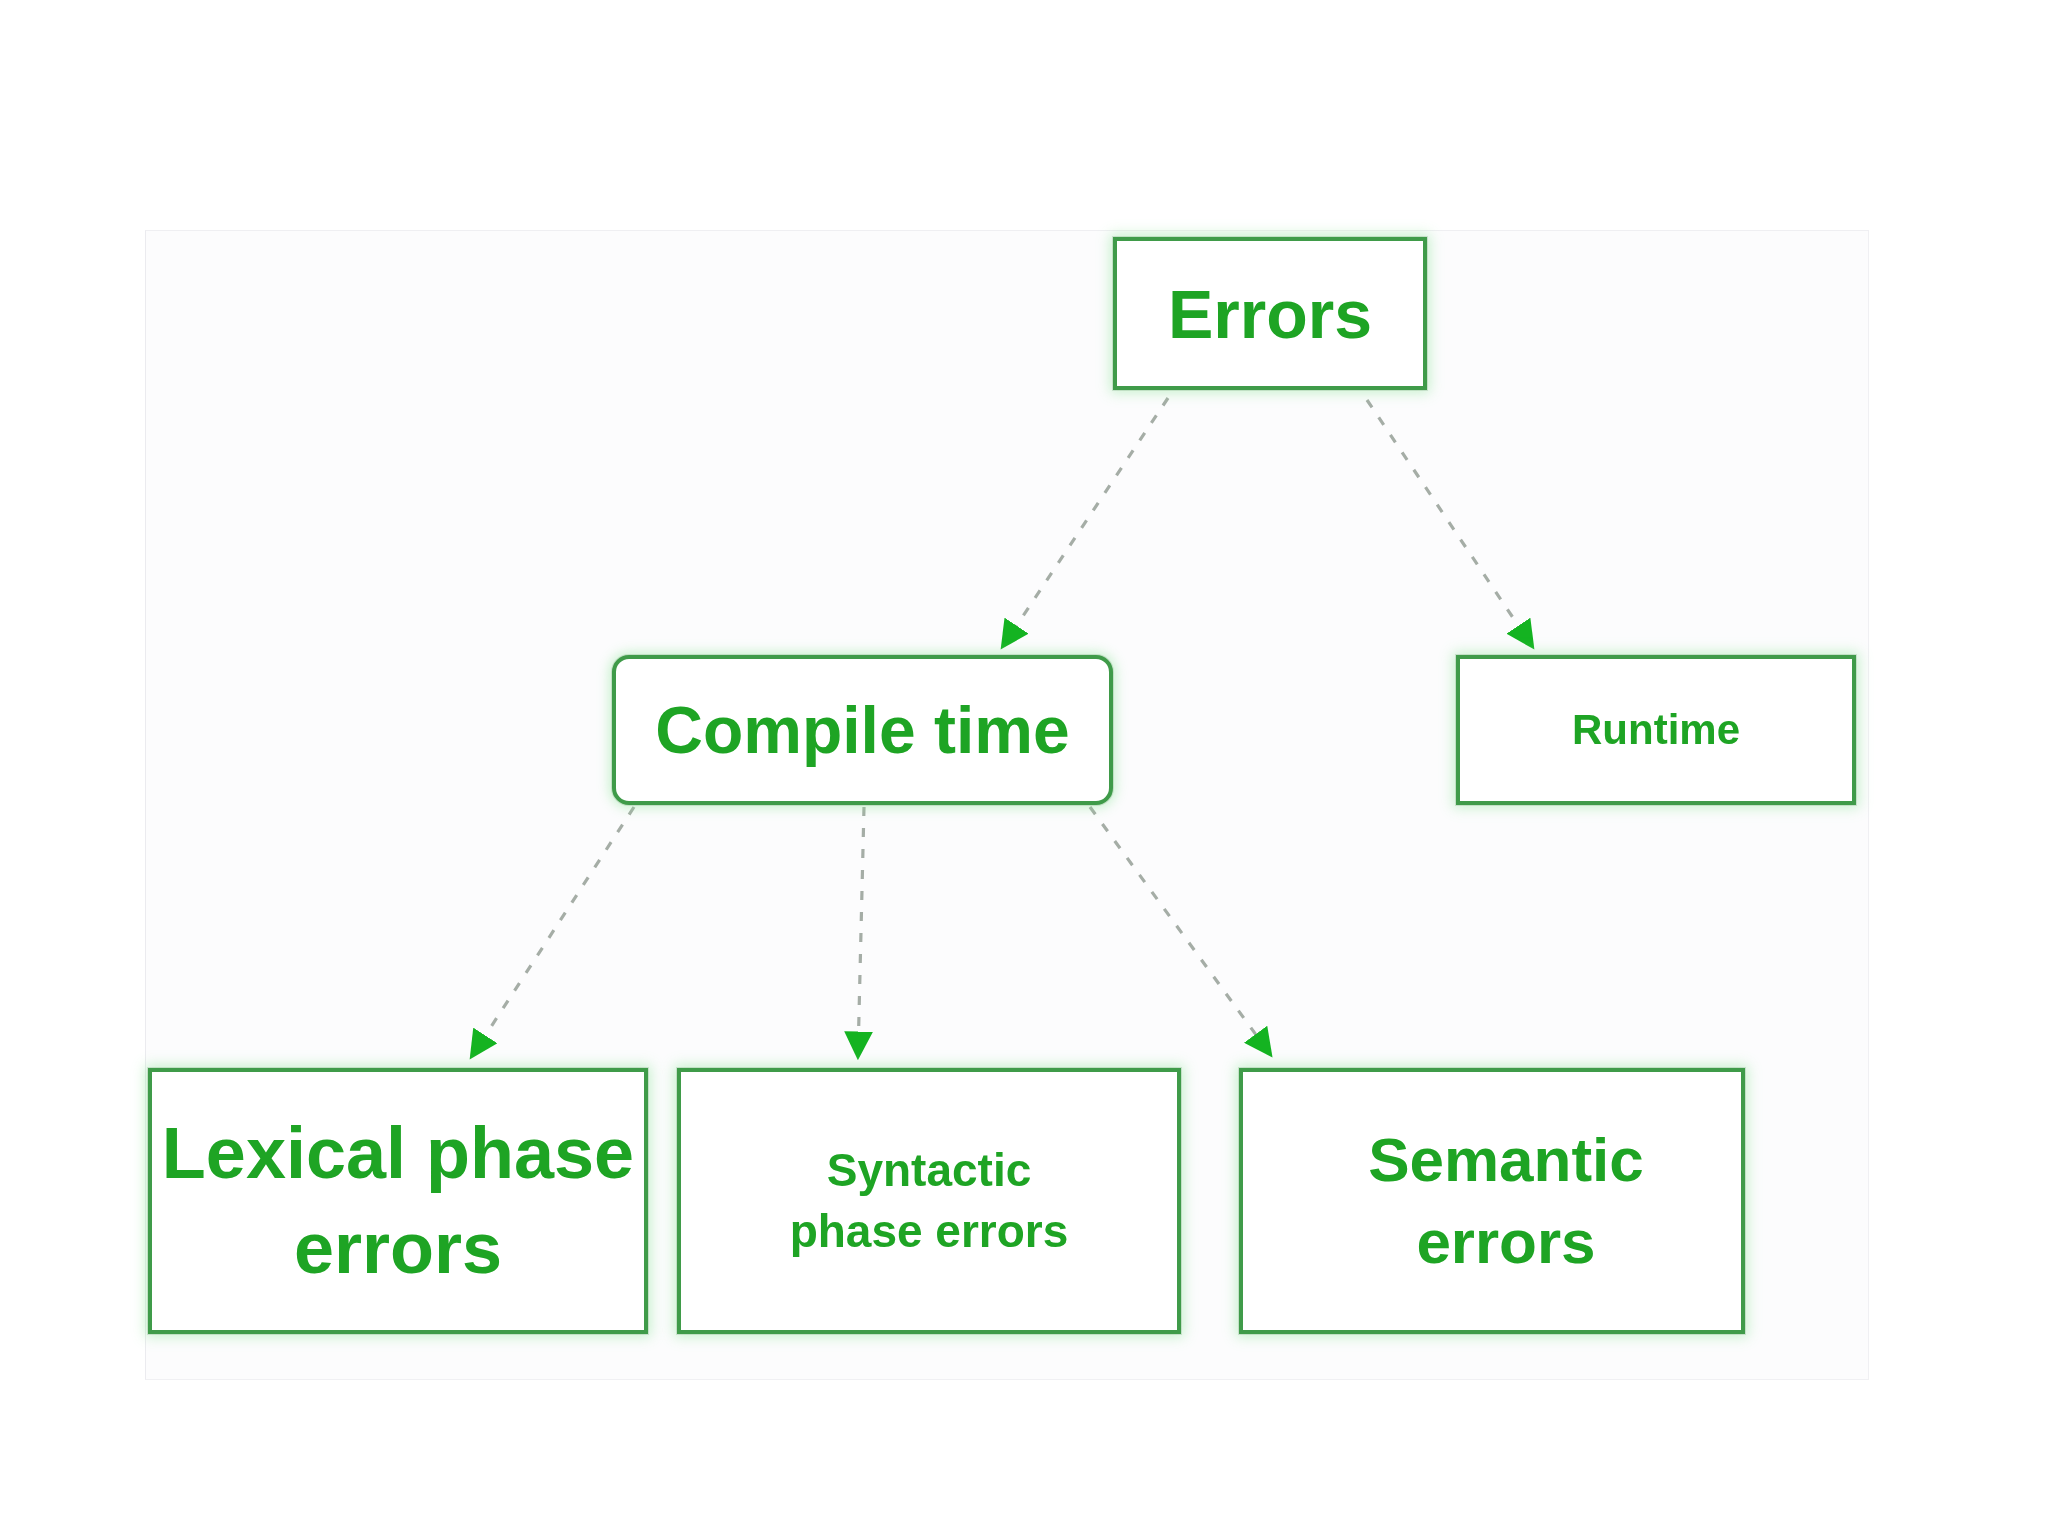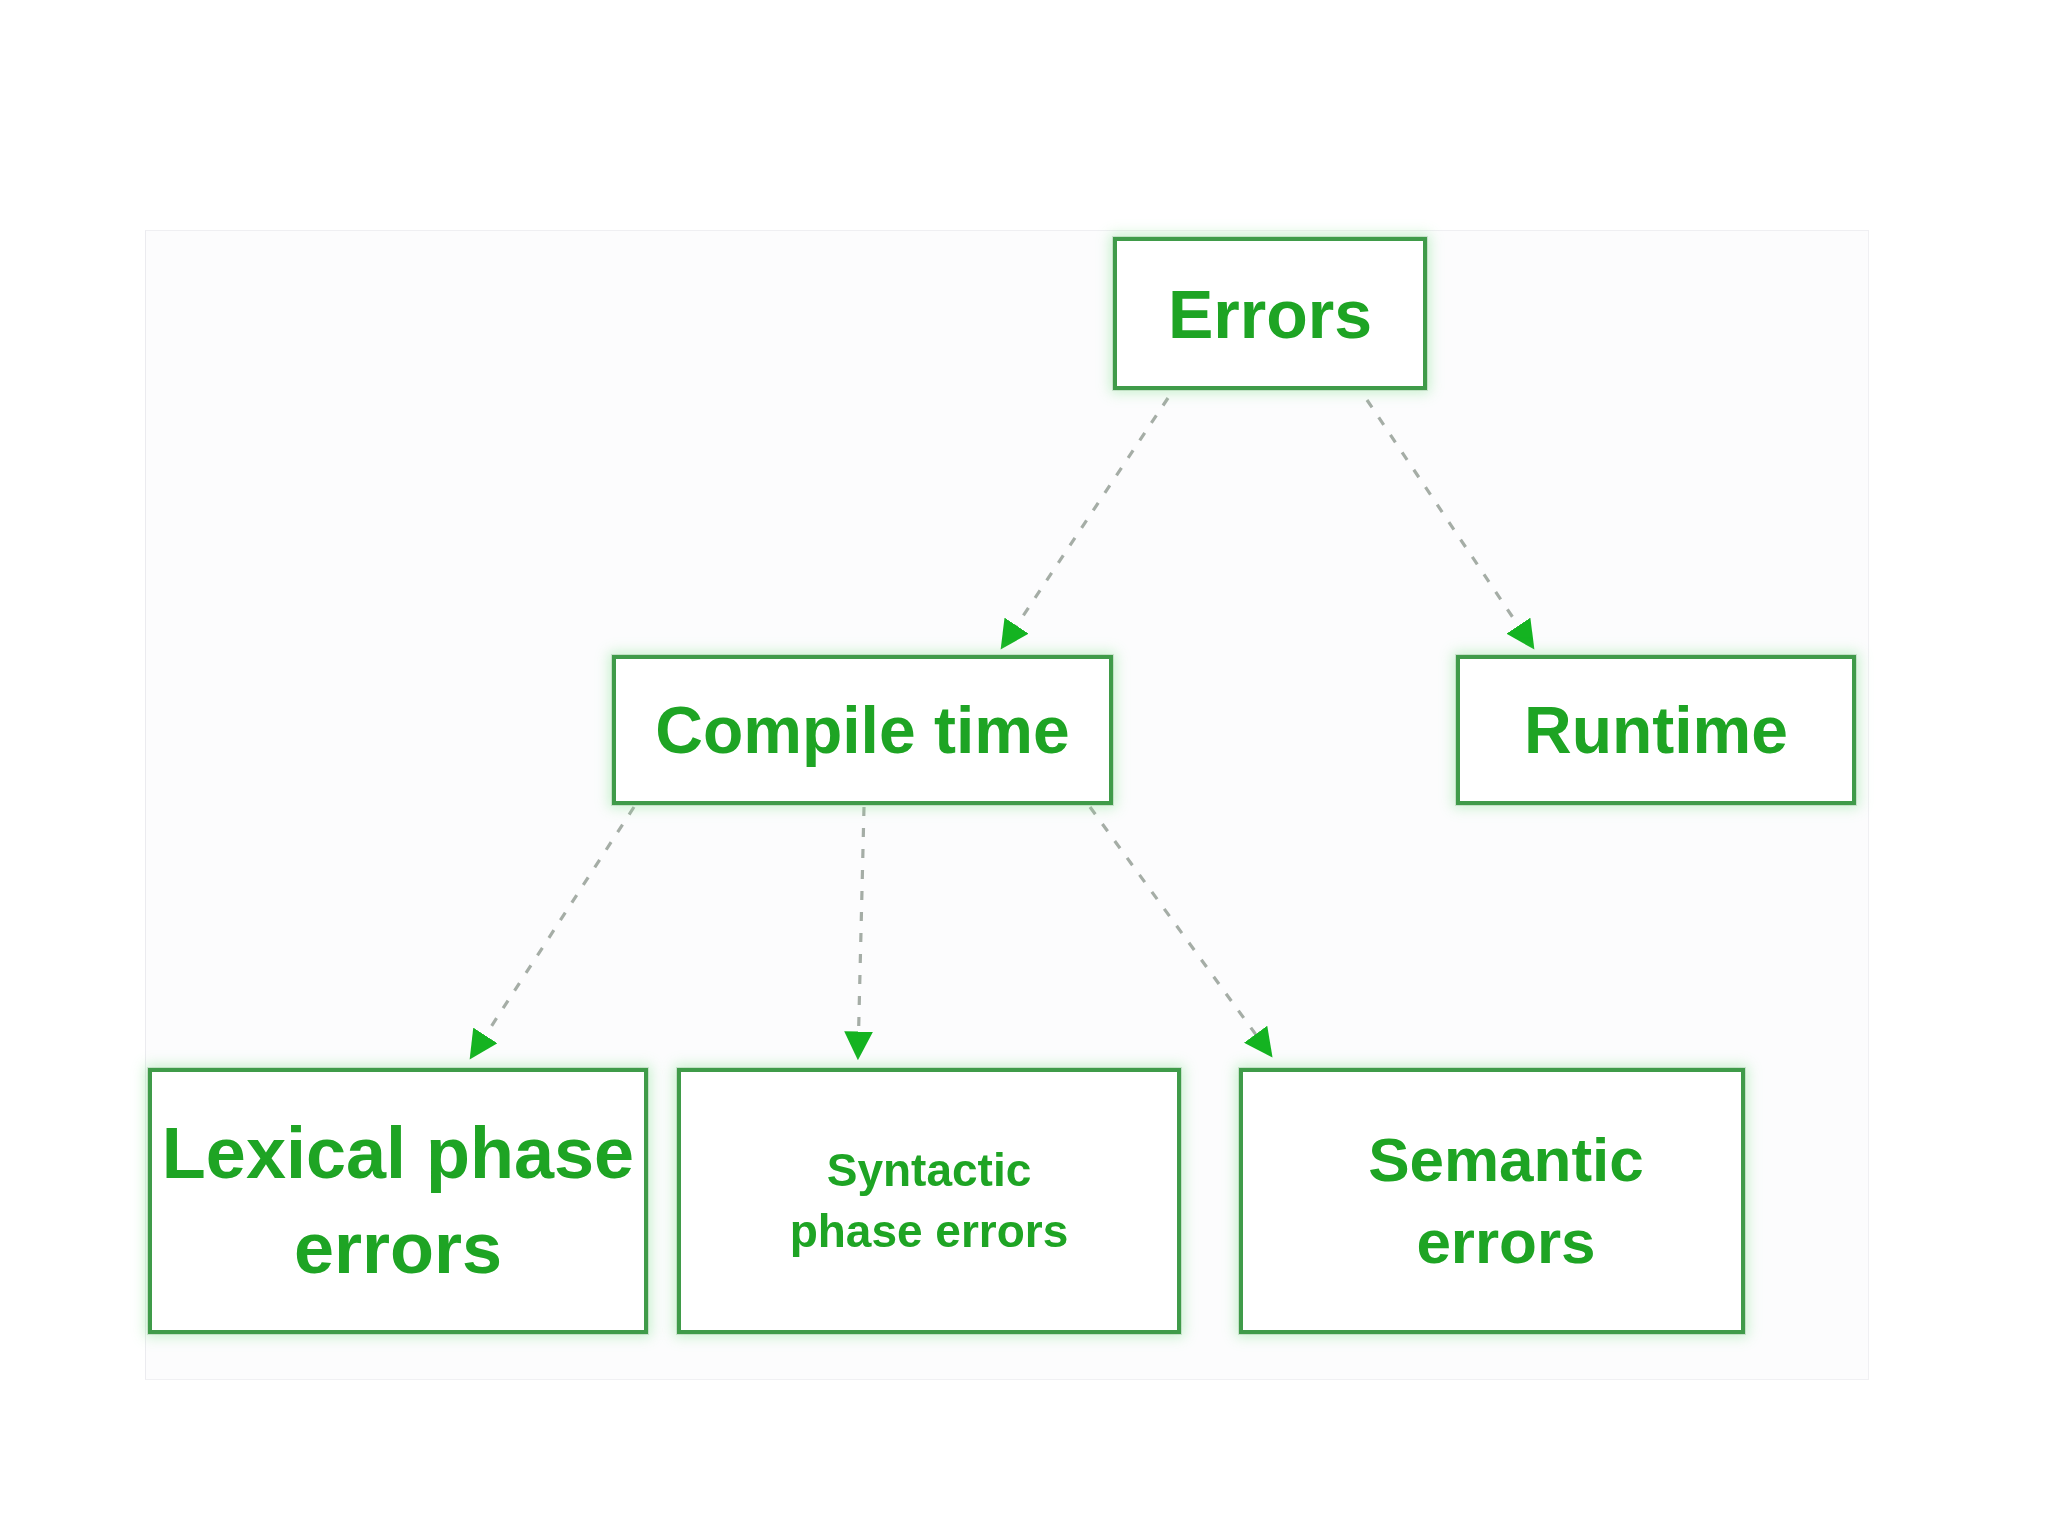--- a/index.html
+++ b/index.html
@@ -49,22 +49,22 @@
     box-shadow: 0 0 0 1px rgba(70, 130, 75, 0.18), 0 0 12px 3px rgba(140, 230, 150, 0.45);
     display: flex;
     align-items: center;
     justify-content: center;
     text-align: center;
     color: var(--node-text, #1ea424);
     font-weight: bold;
     white-space: pre-line;
   }
   .node-errors    { left: 1113px; top: 237px;  width: 314px; height: 153px; font-size: 68px; }
-  .node-compile   { left: 612px;  top: 655px;  width: 501px; height: 150px; font-size: 66px; }
-  .node-runtime   { left: 1456px; top: 655px;  width: 400px; height: 150px; font-size: 66px; }
+  .node-compile   { left: 612px;  top: 655px;  width: 501px; height: 150px; font-size: 66px; border-radius: 17px; }
+  .node-runtime   { left: 1456px; top: 655px;  width: 400px; height: 150px; font-size: 42px; }
   .node-lexical   { left: 148px;  top: 1068px; width: 500px; height: 266px; font-size: 72px; line-height: 1.32; }
   .node-syntactic { left: 677px;  top: 1068px; width: 504px; height: 266px; font-size: 46px; line-height: 1.32; }
   .node-semantic  { left: 1239px; top: 1068px; width: 506px; height: 266px; font-size: 62px; line-height: 1.32; padding-left: 28px; }
 </style>
 </head>
 <body>
 
 <div class="stage">
 
   <div class="panel"></div>

